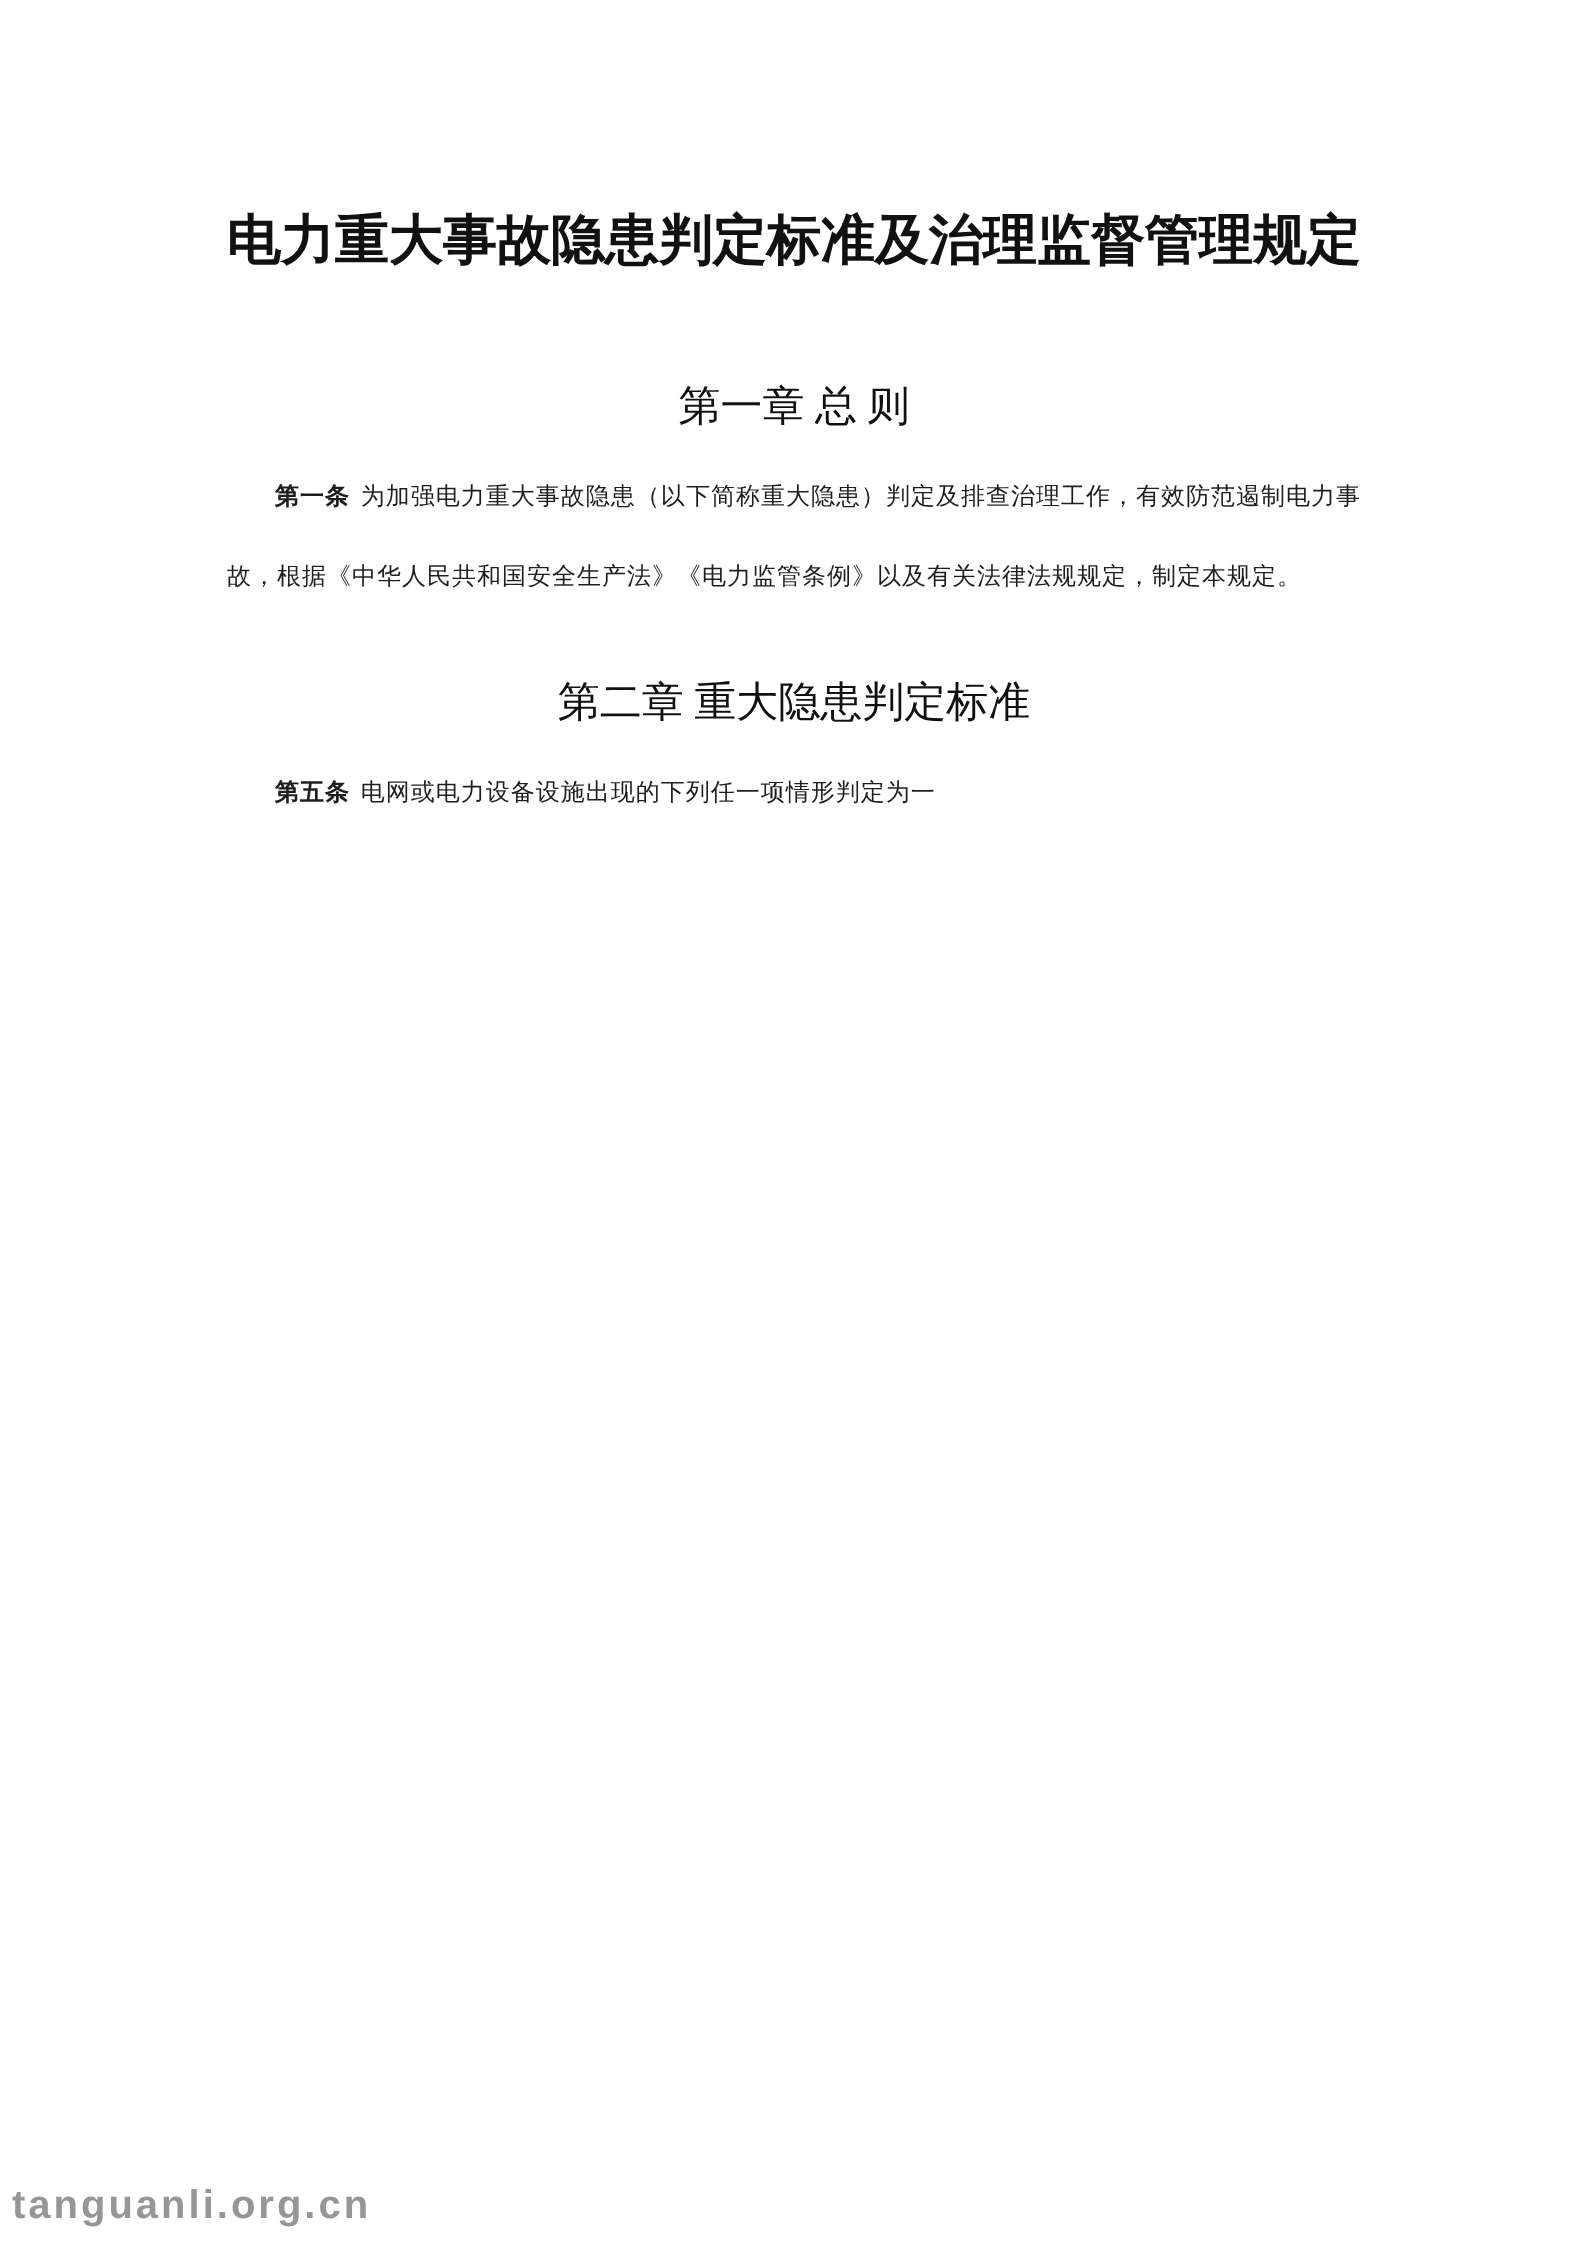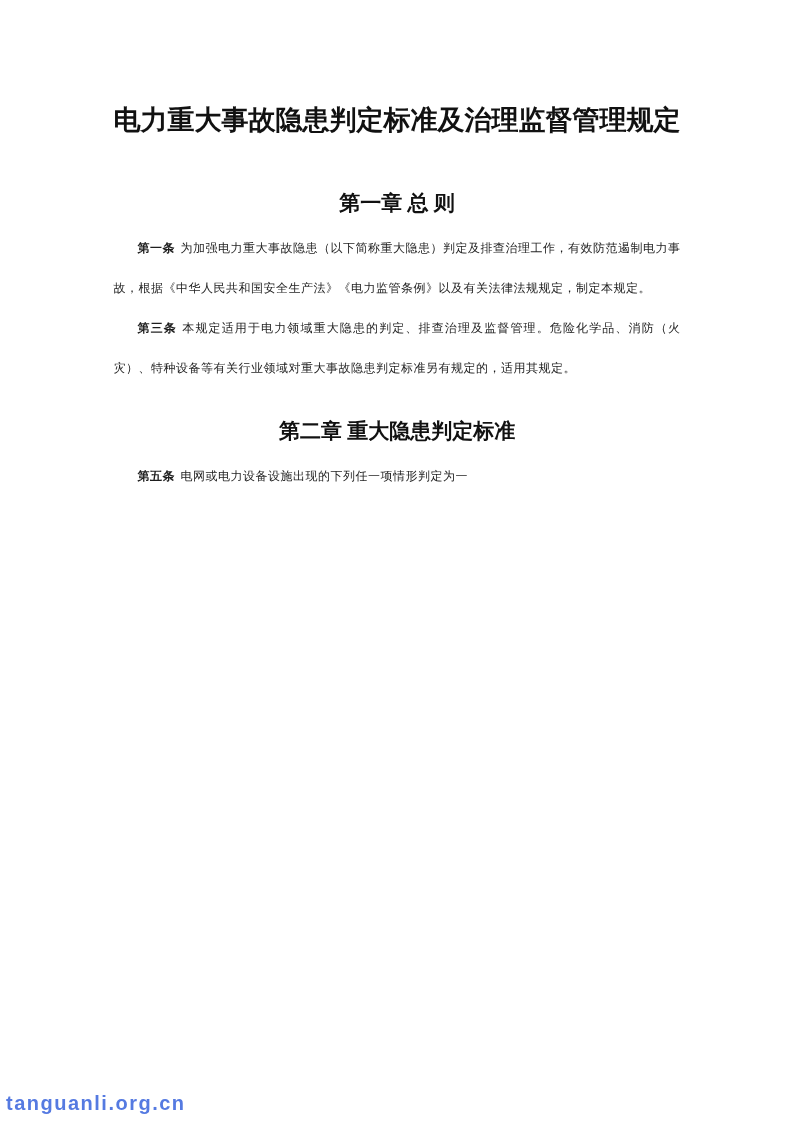--- a/index.html
+++ b/index.html
@@ -25,21 +25,21 @@
     font-size: 27px;
     font-weight: bold;
     line-height: 40px;
     text-align: center;
     letter-spacing: 0px;
     color: #111111;
   }
   .chapter-heading {
     margin: 0;
     font-size: 21px;
-    font-weight: bold;
+    font-weight: normal;
     line-height: 30px;
     text-align: center;
     color: #111111;
   }
   .chapter-1-heading {
     margin-top: 48px;
     margin-bottom: 10px;
   }
   .chapter-2-heading {
     margin-top: 28px;
@@ -58,42 +58,39 @@
     margin-right: 0.45em;
   }
   .watermark {
     position: absolute;
     left: 6px;
     bottom: 8px;
     font-family: "Liberation Sans", sans-serif;
     font-weight: bold;
     font-size: 20px;
     letter-spacing: 1.5px;
-    color: #1d4ed8;
+    color: #737373;
     opacity: 0.75;
     user-select: none;
   }
 </style>
 </head>
 <body>
 
 <div class="page">
 
   <h1 class="doc-title">电力重大事故隐患判定标准及治理监督管理规定</h1>
 
   <h2 class="chapter-heading chapter-1-heading">第一章 总 则</h2>
 
   <p class="article">
     <span class="article-label">第一条</span><span>为加强电力重大事故隐患（以下简称重大隐患）判定及排查治理工作，有效防范遏制电力事故，根据《中华人民共和国安全生产法》《电力监管条例》以及有关法律法规规定，制定本规定。</span>
   </p>
 
 
-  <p class="article">
-    <span class="article-label">第三条</span><span>本规定适用于电力领域重大隐患的判定、排查治理及监督管理。危险化学品、消防（火灾）、特种设备等有关行业领域对重大事故隐患判定标准另有规定的，适用其规定。</span>
-  </p>
 
 
   <h2 class="chapter-heading chapter-2-heading">第二章 重大隐患判定标准</h2>
 
   <p class="article">
     <span class="article-label">第五条</span><span>电网或电力设备设施出现的下列任一项情形判定为一</span>
   </p>
 
 </div>
 

